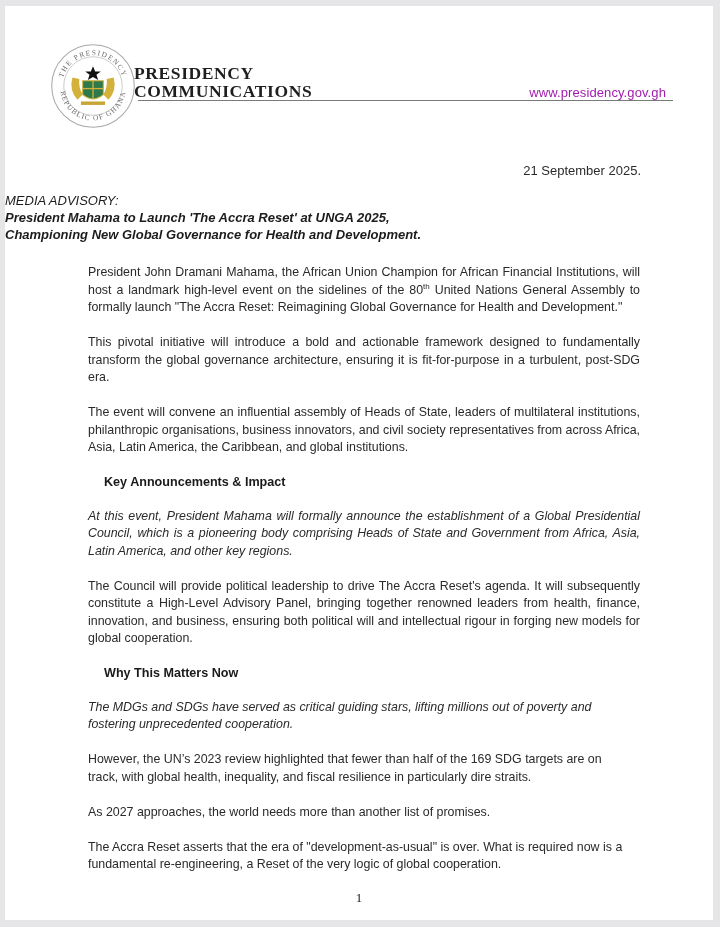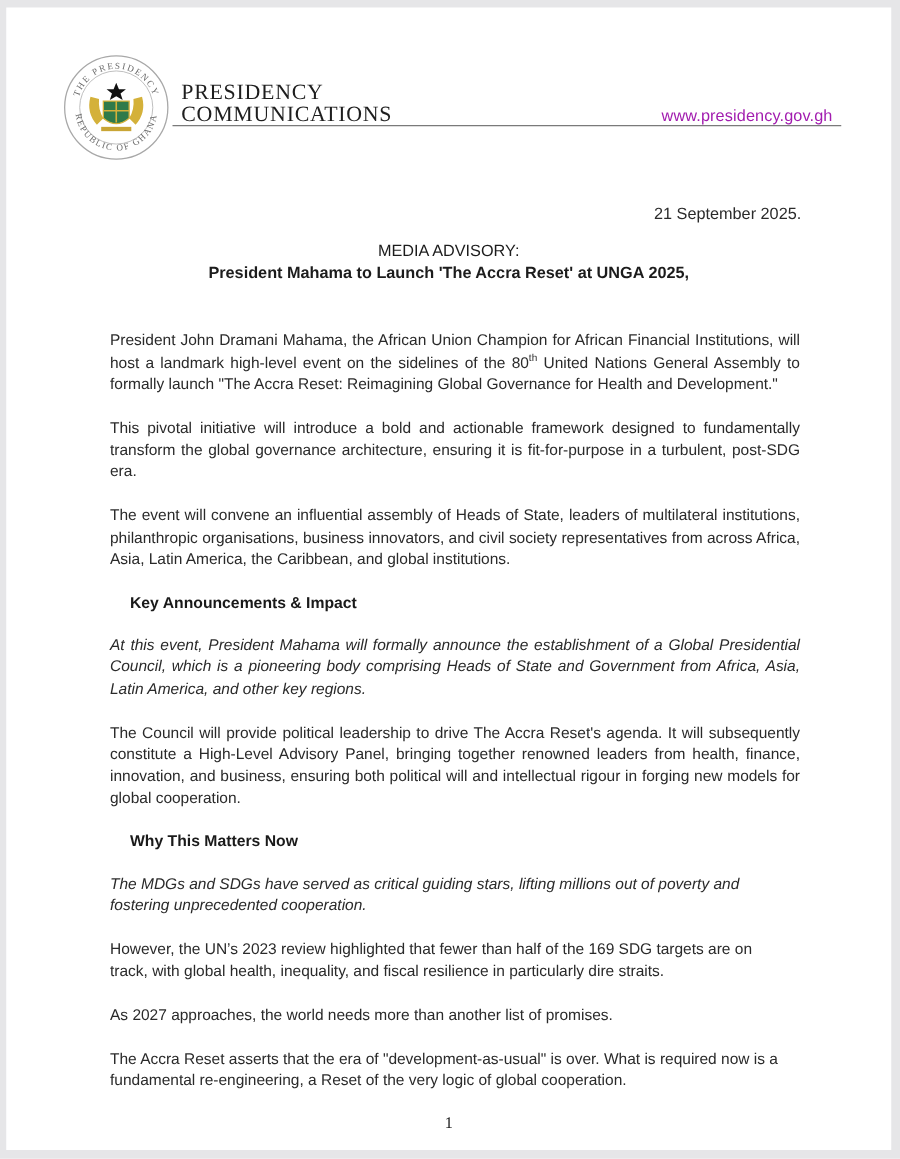--- a/index.html
+++ b/index.html
@@ -16,23 +16,23 @@
     width: 708px; height: 914px;
     background: #ffffff;
   }
   .seal {
     position: absolute;
     left: 45px; top: 37px;
     width: 86px; height: 86px;
   }
   .brand {
     position: absolute;
-    left: 140px; top: 58px;
+    left: 129px; top: 58px;
     font-family: "Liberation Serif", "DejaVu Serif", serif;
-    font-weight: normal;
+    font-weight: bold;
     color: #1e1e1e;
     font-size: 17.5px;
     line-height: 18px;
     letter-spacing: 0.6px;
   }
   .website {
     position: absolute;
     right: 47px; top: 79px;
     font-size: 13px;
     color: #a21caf;
@@ -46,24 +46,25 @@
   }
   .date {
     position: absolute;
     right: 72px; top: 157px;
     font-size: 13px;
     color: #2b2b2b;
   }
   .title-block {
     position: absolute;
     left: 0; right: 0; top: 186px;
-    text-align: center;
+    text-align: left;
     font-size: 13px;
     line-height: 17px;
     color: #1c1c1c;
+    font-style: italic;
   }
   .title-block .t1 { font-weight: normal; }
   .title-block .t2, .title-block .t3 { font-weight: bold; }
   .body {
     position: absolute;
     left: 83px; top: 258px;
     width: 552px;
     font-size: 12.4px;
     line-height: 17.5px;
     color: #2a2a2a;
@@ -116,20 +117,21 @@
   </div>
 
   <div class="website">www.presidency.gov.gh</div>
   <div class="header-rule"></div>
 
   <div class="date">21 September 2025.</div>
 
   <div class="title-block">
     <div class="t1">MEDIA ADVISORY:</div>
     <div class="t2">President Mahama to Launch 'The Accra Reset' at UNGA 2025,</div>
+    <div class="t3">Championing New Global Governance for Health and Development.</div>
   </div>
 
   <div class="body">
     <p class="justify"><span>President John Dramani Mahama, the African Union Champion for African Financial Institutions, will host a landmark high-level event on the sidelines of the 80</span><sup>th</sup><span> United Nations General Assembly to formally launch "The Accra Reset: Reimagining Global Governance for Health and Development."</span></p>
     <p class="justify">This pivotal initiative will introduce a bold and actionable framework designed to fundamentally transform the global governance architecture, ensuring it is fit-for-purpose in a turbulent, post-SDG era.</p>
     <p class="justify">The event will convene an influential assembly of Heads of State, leaders of multilateral institutions, philanthropic organisations, business innovators, and civil society representatives from across Africa, Asia, Latin America, the Caribbean, and global institutions.</p>
 
     <h3>Key Announcements &amp; Impact</h3>
     <p class="justify">At this event, President Mahama will formally announce the establishment of a Global Presidential Council, which is a pioneering body comprising Heads of State and Government from Africa, Asia, Latin America, and other key regions.</p>
     <p class="justify">The Council will provide political leadership to drive The Accra Reset's agenda. It will subsequently constitute a High-Level Advisory Panel, bringing together renowned leaders from health, finance, innovation, and business, ensuring both political will and intellectual rigour in forging new models for global cooperation.</p>

